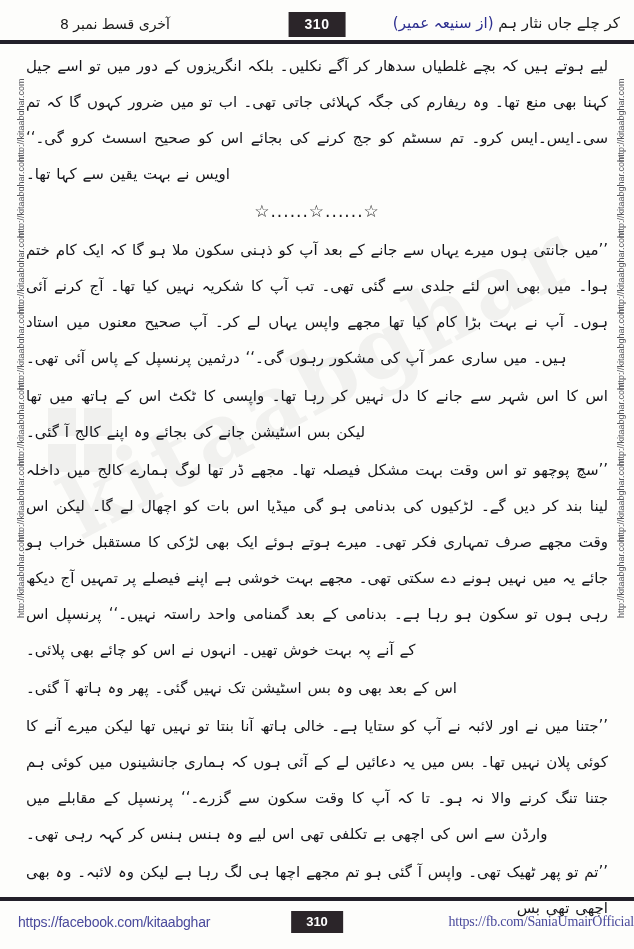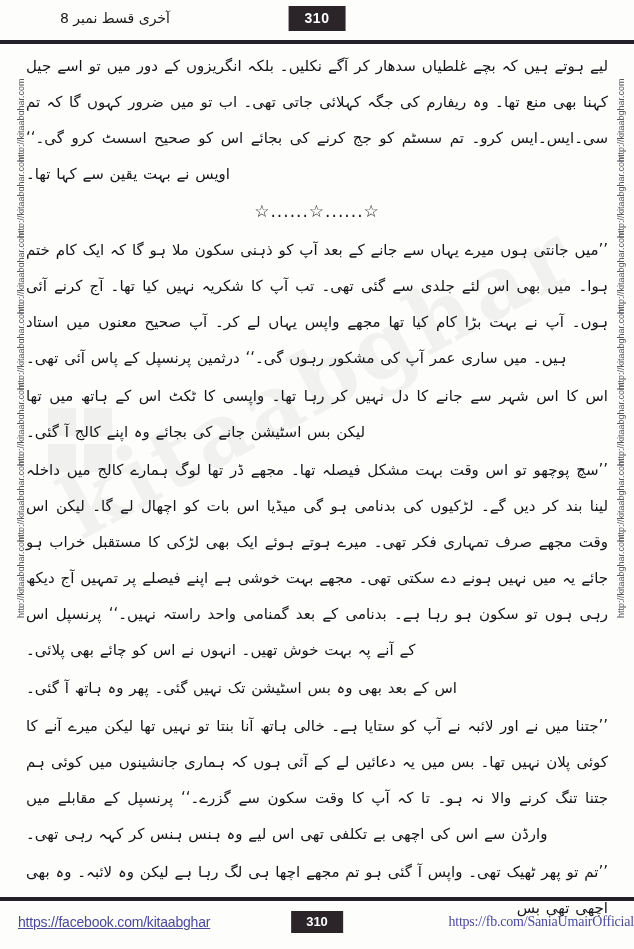--- a/index.html
+++ b/index.html
@@ -56,20 +56,21 @@
     position: absolute;
     top: 0; left: 0;
     width: 634px;
     height: 44px;
     z-index: 5;
   }
   .header-inner {
     position: relative;
     width: 100%;
     height: 40px;
+    margin-top: 6px;
   }
   .hdr-title {
     position: absolute;
     right: 14px;
     top: 4px;
     font-family: "DejaVu Sans", sans-serif;
     font-size: 15px;
     color: #1a1a1a;
     direction: rtl;
     white-space: nowrap;
@@ -199,21 +200,21 @@
     position: absolute;
     top: 13px;
     font-family: "Liberation Sans", sans-serif;
     font-size: 14px;
     color: #4a4a9c;
     letter-spacing: -0.2px;
     direction: ltr;
     text-decoration: none;
     white-space: nowrap;
   }
-  .ft-link.left  { left: 18px; text-decoration: underline; }
+  .ft-link.left  { left: 18px; }
   .ft-link.right { right: 0; font-family: Liberation Serif, serif; }
   .footer-badge {
     position: absolute;
     left: 50%;
     transform: translateX(-50%);
     top: 10px;
     background: #2b2529;
     color: #ffffff;
     font-family: "Liberation Sans", sans-serif;
     font-size: 13px;
@@ -234,20 +235,24 @@
       <rect x="44" y="8" width="28" height="28" fill="#777"></rect>
       <rect x="8" y="44" width="28" height="28" fill="#777"></rect>
       <rect x="44" y="44" width="28" height="28" fill="#777"></rect>
     </svg>
   </div>
 
   <div class="header">
     <div class="header-inner">
       <div class="hdr-episode">آخری قسط نمبر 8</div>
       <div class="page-badge">310</div>
+      <div class="hdr-title">
+        <span>کر چلے جاں نثار ہم</span>
+        <span class="author">(از سنیعہ عمیر)</span>
+      </div>
     </div>
     <div class="rule-top"></div>
   </div>
 
   <div class="side-wm left">
     <span>http://kitaabghar.com</span>
     <span>http://kitaabghar.com</span>
     <span>http://kitaabghar.com</span>
     <span>http://kitaabghar.com</span>
     <span>http://kitaabghar.com</span>

